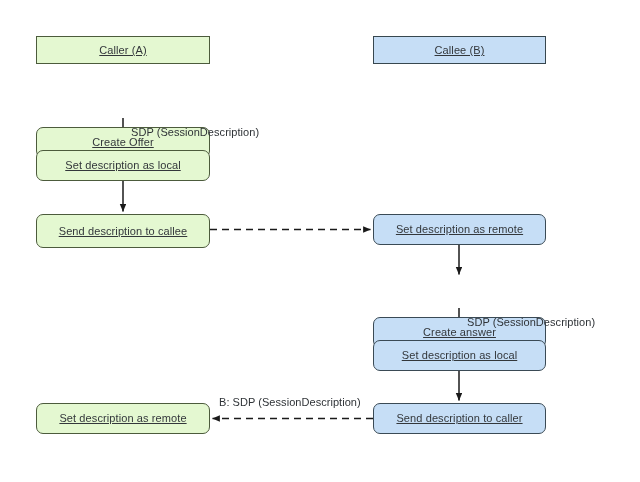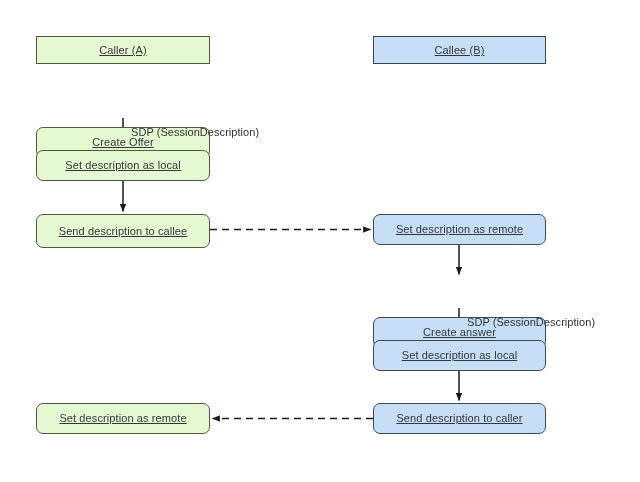--- a/index.html
+++ b/index.html
@@ -128,14 +128,15 @@
 
   <div class="node blue" style="left:373px; top:403px; width:173px; height:31px;">
     <span>Send description to caller</span>
   </div>
 
   <div class="edge-label" style="left:131px; top:126px;">SDP (SessionDescription)</div>
 
 
   <div class="edge-label" style="left:467px; top:316px;">SDP (SessionDescription)</div>
 
+  <div class="edge-label" style="left:219px; top:396px;">B: SDP (SessionDescription)</div>
 
 </div>
 
 </body></html>

